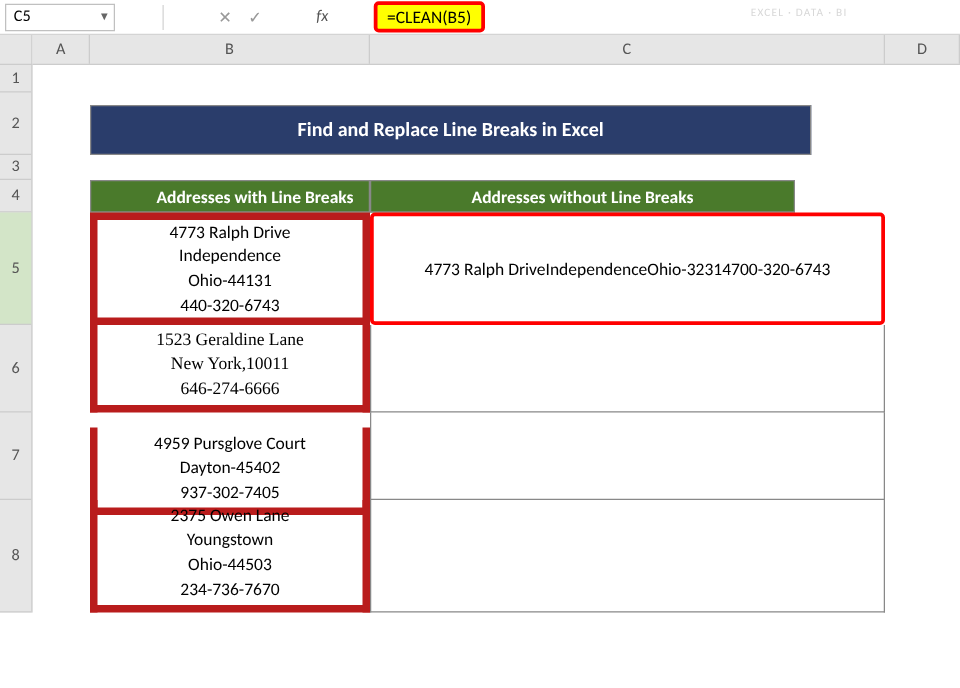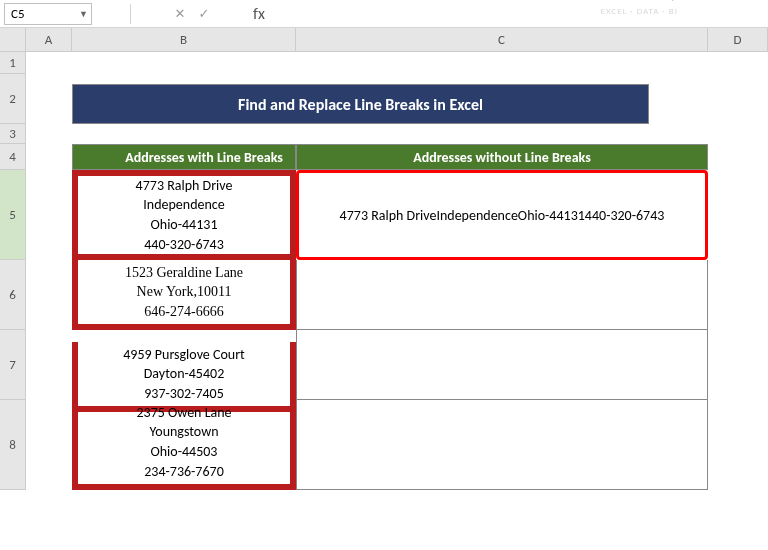--- a/index.html
+++ b/index.html
@@ -4,39 +4,39 @@
 <style>
   * { box-sizing: border-box; margin: 0; padding: 0; }
   body { font-family: Calibri, Arial, sans-serif; font-size: 14px; background: #fff; width: 768px; height: 550px; overflow: hidden; position: relative; }
   
   .formula-bar { display: flex; align-items: center; height: 28px; border-bottom: 1px solid #d4d4d4; background: #fff; padding: 0 4px; gap: 32px; }
   .name-box { width: 88px; height: 22px; border: 1px solid #c0c0c0; background: #fff; display: flex; align-items: center; padding: 0 6px; font-size: 13px; position: relative; }
   .name-box-dd { position: absolute; right: 3px; font-size: 9px; color: #666; }
   .fb-divider { width: 1px; height: 20px; background: #d4d4d4; margin: 0 6px; }
   .fb-icons { display: flex; align-items: center; gap: 10px; color: #999; font-size: 13px; padding: 0 4px; }
   .fb-icon { width: 14px; text-align: center; }
-  .fx-label { font-size: 16px; color: #555; margin: 0 4px 0 6px; }
+  .fx-label { font-style: italic; font-size: 13px; color: #555; margin: 0 4px 0 6px; }
   .formula-input-wrap { flex: 1; display: flex; align-items: center; }
   .formula-box { background: #ffff00; border: 3px solid #ff0000; border-radius: 4px; padding: 1px 8px; font-size: 14px; font-family: Calibri, Arial, sans-serif; }
   
   .grid-area { display: flex; height: calc(100% - 28px); }
   .corner { width: 26px; height: 24px; background: #e6e6e6; border-right: 1px solid #ccc; border-bottom: 1px solid #ccc; }
   .col-headers { display: flex; height: 24px; background: #e6e6e6; border-bottom: 1px solid #ccc; }
   .col-h { text-align: center; line-height: 24px; font-size: 13px; color: #555; border-right: 1px solid #ccc; }
   .row-headers { width: 26px; background: #e6e6e6; border-right: 1px solid #ccc; }
   .row-h { text-align: center; font-size: 13px; color: #555; border-bottom: 1px solid #ccc; display: flex; align-items: center; justify-content: center; }
   .row-h.selected { background: #d3e5c8; }
   
   .cells { position: relative; }
   
   .title-banner { position: absolute; left: 46px; top: 32px; width: 577px; height: 40px; background: #2a3d6b; color: #fff; display: flex; align-items: center; justify-content: center; font-weight: bold; font-size: 16px; border: 1px solid #888; }
   
   .table-head { position: absolute; top: 92px; height: 26px; background: #4a7a2b; color: #fff; font-weight: bold; font-size: 14px; display: flex; align-items: center; justify-content: center; border: 1px solid #888; }
   .th-b { left: 46px; width: 224px; padding-left: 40px; }
-  .th-c { left: 270px; width: 412px; }
+  .th-c { left: 270px; width: 340px; }
   
   .addr-cell { position: absolute; border: 6px solid #b91c1c; text-align: center; font-size: 14px; line-height: 1.4; display: flex; align-items: center; justify-content: center; white-space: pre-line; }
   .b5 { left: 46px; top: 118px; width: 224px; height: 90px; }
   .b6 { left: 46px; top: 208px; width: 224px; height: 70px; border-top: none; font-family: Liberation Serif, serif; }
   .b7 { left: 46px; top: 290px; width: 224px; height: 70px; border-top: none; }
   .b8 { left: 46px; top: 348px; width: 224px; height: 90px; border-top: none; }
   
   .c5 { position: absolute; left: 270px; top: 118px; width: 412px; height: 90px; border: 3px solid #ff0000; border-radius: 4px; display: flex; align-items: center; justify-content: center; font-size: 14px; padding: 0 8px; background: #fff; }
   .c6 { position: absolute; left: 270px; top: 208px; width: 412px; height: 70px; border: 1px solid #888; border-top: none; }
   .c7 { position: absolute; left: 270px; top: 278px; width: 412px; height: 70px; border: 1px solid #888; border-top: none; }
@@ -54,20 +54,23 @@
   <div class="name-box">
     <span>C5</span>
     <span class="name-box-dd">▼</span>
   </div>
   <div class="fb-divider"></div>
   <div class="fb-icons">
     <span class="fb-icon">✕</span>
     <span class="fb-icon">✓</span>
   </div>
   <span class="fx-label">fx</span>
+  <div class="formula-input-wrap">
+    <span class="formula-box">=CLEAN(B5)</span>
+  </div>
 </div>
 
 <div class="grid-area">
   <div class="left-col">
     <div class="corner"></div>
     <div class="row-headers">
       <div class="row-h" style="height:22px">1</div>
       <div class="row-h" style="height:50px">2</div>
       <div class="row-h" style="height:20px">3</div>
       <div class="row-h" style="height:26px">4</div>
@@ -98,21 +101,21 @@
 New York,10011
 646-274-6666</div>
       <div class="addr-cell b7">4959 Pursglove Court
 Dayton-45402
 937-302-7405</div>
       <div class="addr-cell b8">2375 Owen Lane
 Youngstown
 Ohio-44503
 234-736-7670</div>
 
-      <div class="c5">4773 Ralph DriveIndependenceOhio-44131440-320-6743</div>
+      <div class="c5">4773 Ralph DriveIndependenceOhio-32314700-320-6743</div>
       <div class="c6"></div>
       <div class="c7"></div>
       <div class="c8"></div>
 
       <div class="watermark">exceldemy</div>
       <div class="watermark-sub">EXCEL · DATA · BI</div>
     </div>
   </div>
 </div>
 

